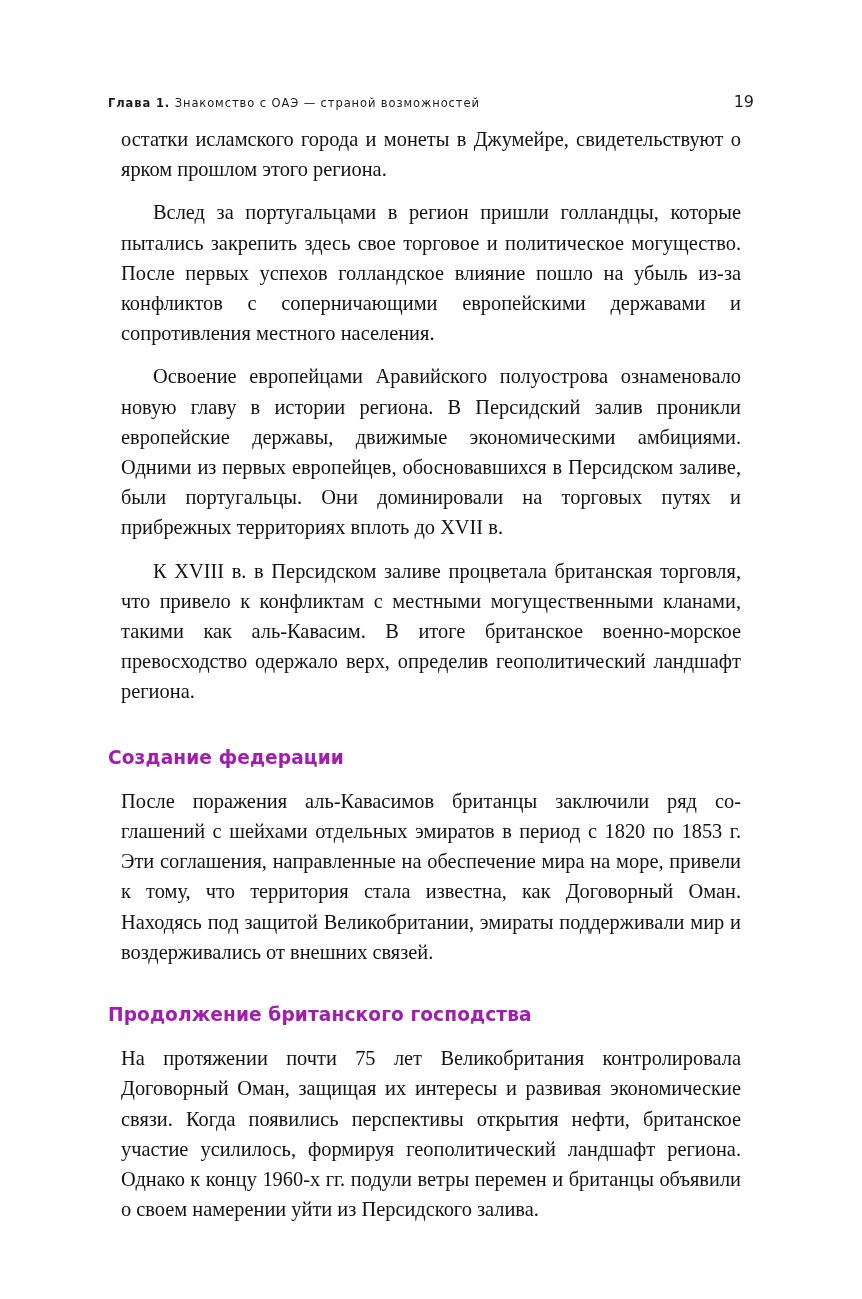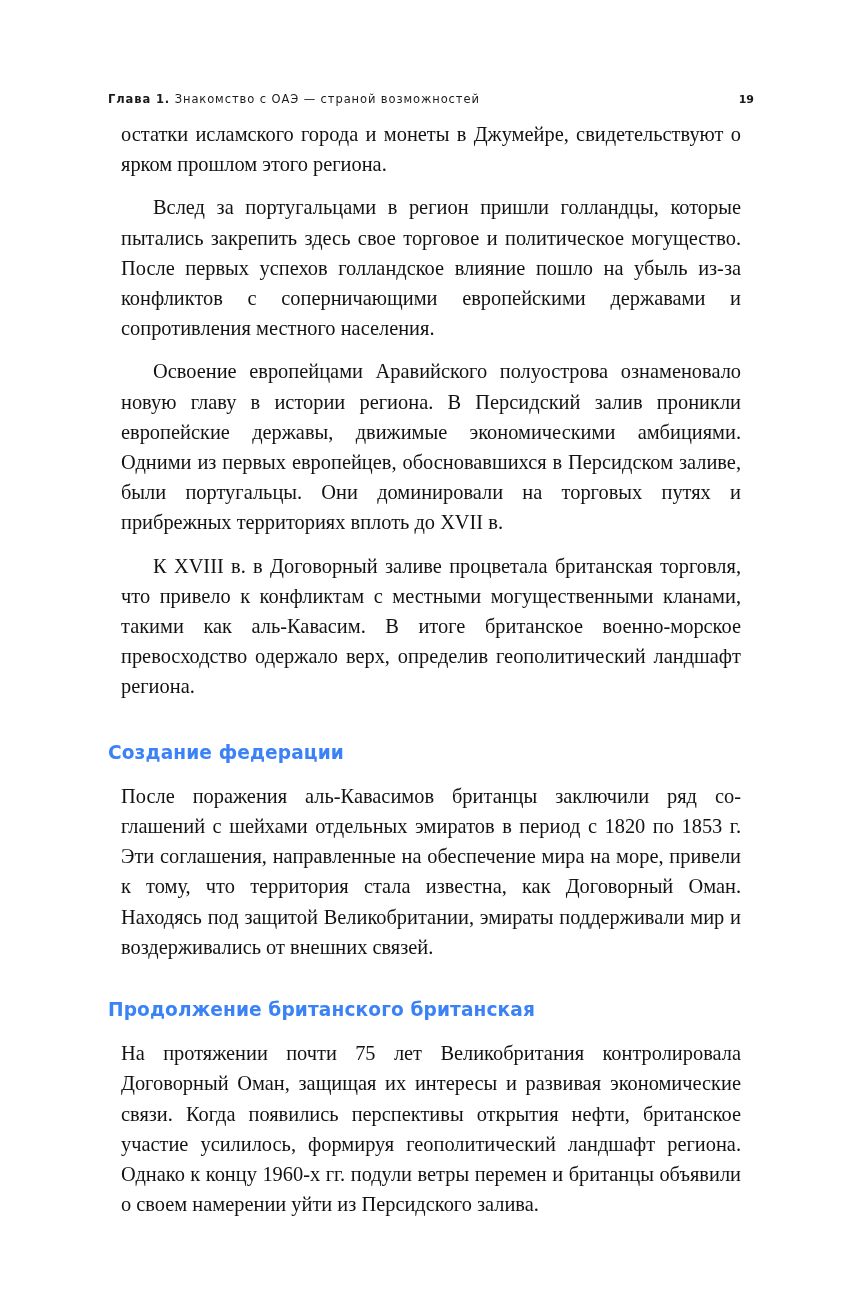--- a/index.html
+++ b/index.html
@@ -31,22 +31,22 @@
     letter-spacing: 0.9px;
     color: #1a1a1a;
   }
   .running-head .rh-left {
     white-space: nowrap;
   }
   .running-head .rh-chapter {
     font-weight: bold;
   }
   .running-head .rh-page {
-    font-weight: bold;
-    font-size: 11px;
+    font-weight: normal;
+    font-size: 16px;
     letter-spacing: 0;
     text-align: center;
   }
   .body-text {
     font-family: "Liberation Serif", "DejaVu Serif", serif;
     font-size: 20.4px;
     line-height: 30.2px;
     color: #121212;
     text-align: justify;
     text-justify: inter-word;
@@ -56,21 +56,21 @@
     margin: 13px;
     text-indent: 32px;
   }
   p.para.noindent {
     text-indent: 0;
   }
   h2.subhead {
     font-family: "DejaVu Sans", sans-serif;
     font-size: 18.6px;
     font-weight: bold;
-    color: #3b82f6;
+    color: #a21caf;
     margin: 33px 0 3px 0;
     text-align: left;
     letter-spacing: 0.1px;
   }
   h2.subhead.first {
     margin-top: 36px;
   }
 </style>
 </head>
 <body>
@@ -83,23 +83,23 @@
         <span class="rh-chapter">Глава 1.</span>
         <span class="rh-title">Знакомство с ОАЭ — страной возможностей</span>
       </div>
       <div class="rh-page">19</div>
     </div>
 
     <div class="body-text">
       <p class="para noindent">остатки исламского города и монеты в Джумейре, свидетель­ствуют о ярком прошлом этого региона.</p>
       <p class="para">Вслед за португальцами в регион пришли голландцы, кото­рые пытались закрепить здесь свое торговое и политическое могущество. После первых успехов голландское влияние пошло на убыль из-за конфликтов с соперничающими европейскими державами и сопротивления местного населения.</p>
       <p class="para">Освоение европейцами Аравийского полуострова ознаме­новало новую главу в истории региона. В Персидский залив проникли европейские державы, движимые экономическими амбициями. Одними из первых европейцев, обосновавшихся в Персидском заливе, были португальцы. Они доминиро­вали на торговых путях и прибрежных территориях вплоть до XVII в.</p>
-      <p class="para">К XVIII в. в Договорный заливе процветала британская тор­говля, что привело к конфликтам с местными могуществен­ными кланами, такими как аль-Кавасим. В итоге британское военно-морское превосходство одержало верх, определив гео­политический ландшафт региона.</p>
+      <p class="para">К XVIII в. в Персидском заливе процветала британская тор­говля, что привело к конфликтам с местными могуществен­ными кланами, такими как аль-Кавасим. В итоге британское военно-морское превосходство одержало верх, определив гео­политический ландшафт региона.</p>
 
       <h2 class="subhead first">Создание федерации</h2>
       <p class="para noindent">После поражения аль-Кавасимов британцы заключили ряд со­глашений с шейхами отдельных эмиратов в период с 1820 по 1853 г. Эти соглашения, направленные на обеспечение мира на море, привели к тому, что территория стала известна, как Дого­ворный Оман. Находясь под защитой Великобритании, эми­раты поддерживали мир и воздерживались от внешних связей.</p>
 
-      <h2 class="subhead">Продолжение британского британская</h2>
+      <h2 class="subhead">Продолжение британского господства</h2>
       <p class="para noindent">На протяжении почти 75 лет Великобритания контролировала Договорный Оман, защищая их интересы и развивая экономи­ческие связи. Когда появились перспективы открытия нефти, британское участие усилилось, формируя геополитический ландшафт региона. Однако к концу 1960-х гг. подули ветры перемен и британцы объявили о своем намерении уйти из Пер­сидского залива.</p>
     </div>
 
   </div>
 </div>
 
 </body></html>

